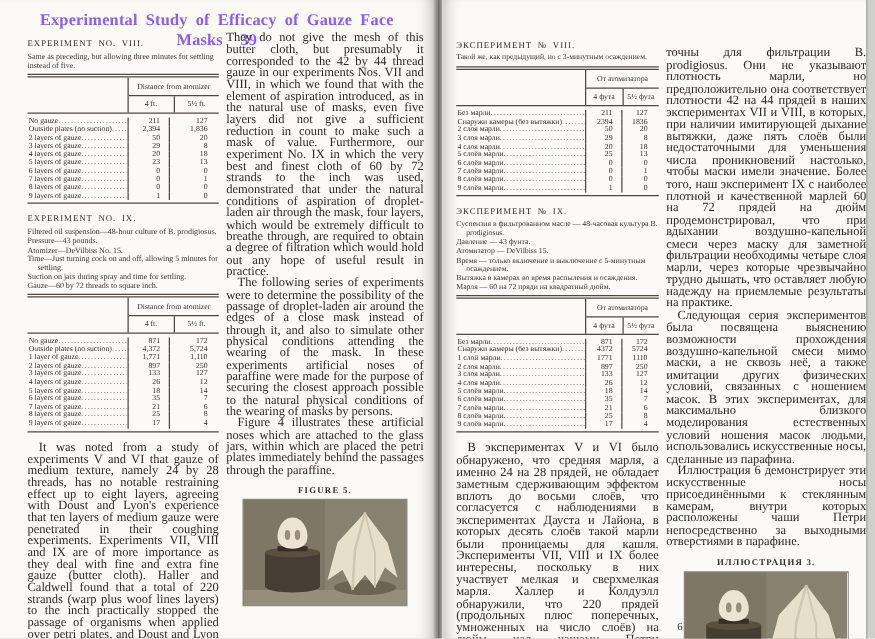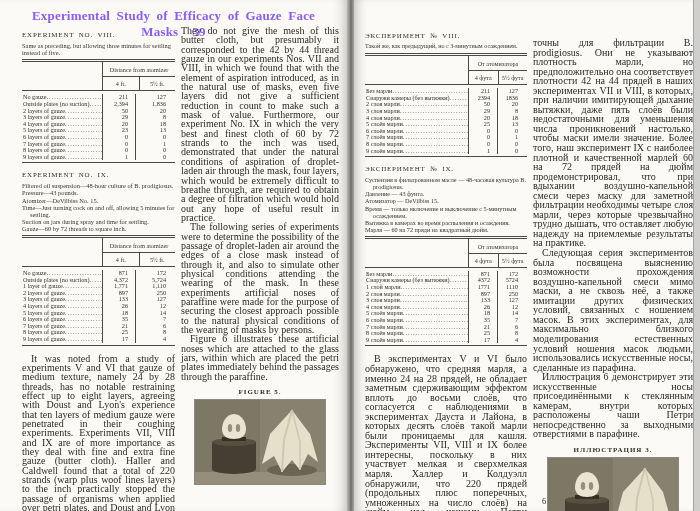--- a/index.html
+++ b/index.html
@@ -286,21 +286,21 @@
 
       <div>
           <p class="para">It was noted from a study of experiments V and VI that gauze of medium texture, namely 24 by 28 threads, has no notable restraining effect up to eight layers, agreeing with Doust and Lyon's experience that ten layers of medium gauze were penetrated in their coughing experiments. Experiments VII, VIII and IX are of more importance as they deal with fine and extra fine gauze (butter cloth). Haller and Caldwell found that a total of 220 strands (warp plus woof lines layers) to the inch practically stopped the passage of organisms when applied over petri plates, and Doust and Lyon concluded that three layers of butter cloth would filter B. prodigiosus.</p>
         </div>
     </div>
 
     <div class="col lp-col2 cont">
       <div class="cont">
           <p class="para">They do not give the mesh of this butter cloth, but presumably it corresponded to the 42 by 44 thread gauze in our experiments Nos. VII and VIII, in which we found that with the element of aspiration introduced, as in the natural use of masks, even five layers did not give a sufficient reduction in count to make such a mask of value. Furthermore, our experiment No. IX in which the very best and finest cloth of 60 by 72 strands to the inch was used, demonstrated that under the natural conditions of aspiration of droplet-laden air through the mask, four layers, which would be extremely difficult to breathe through, are required to obtain a degree of filtration which would hold out any hope of useful result in practice.</p>
           <p class="para">The following series of experiments were to determine the possibility of the passage of droplet-laden air around the edges of a close mask instead of through it, and also to simulate other physical conditions attending the wearing of the mask. In these experiments artificial noses of paraffine were made for the purpose of securing the closest approach possible to the natural physical conditions of the wearing of masks by persons.</p>
-          <p class="para">Figure 6 illustrates these artificial noses which are attached to the glass jars, within which are placed the petri plates immediately behind the passages through the paraffine.</p>
+          <p class="para">Figure 4 illustrates these artificial noses which are attached to the glass jars, within which are placed the petri plates immediately behind the passages through the paraffine.</p>
         </div>
       <div class="fig-label">FIGURE 5.</div>
       <div class="photo">
         <svg viewBox="0 0 130 84" xmlns="http://www.w3.org/2000/svg">
           <rect width="130" height="84" fill="#87816f"></rect>
           <rect width="65" height="84" fill="#7d7766"></rect>
           <rect y="72" width="130" height="12" fill="#958e7a"></rect>
           <g>
             <path d="M17 42 h44 v27 a22 5 0 0 1 -44 0 z" fill="#453f33"></path>
             <ellipse cx="39" cy="42" rx="22" ry="4" fill="#57503f"></ellipse>

